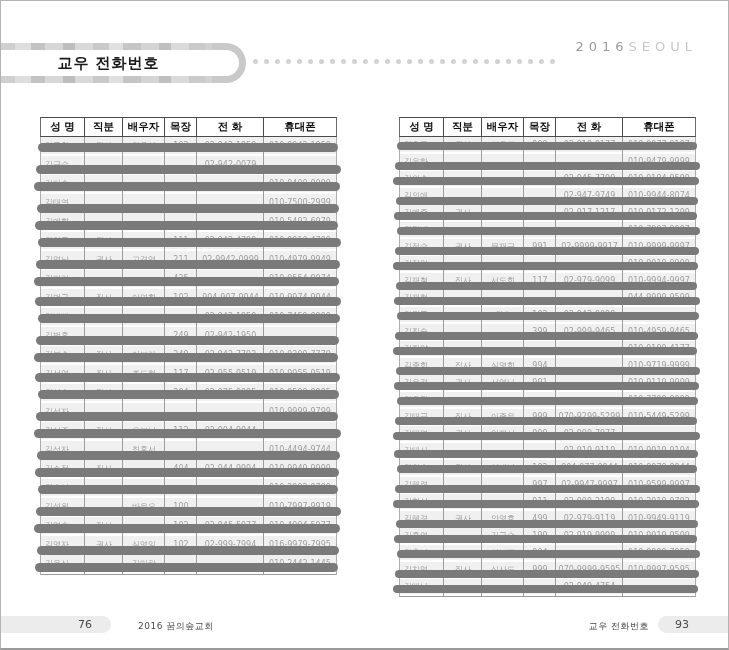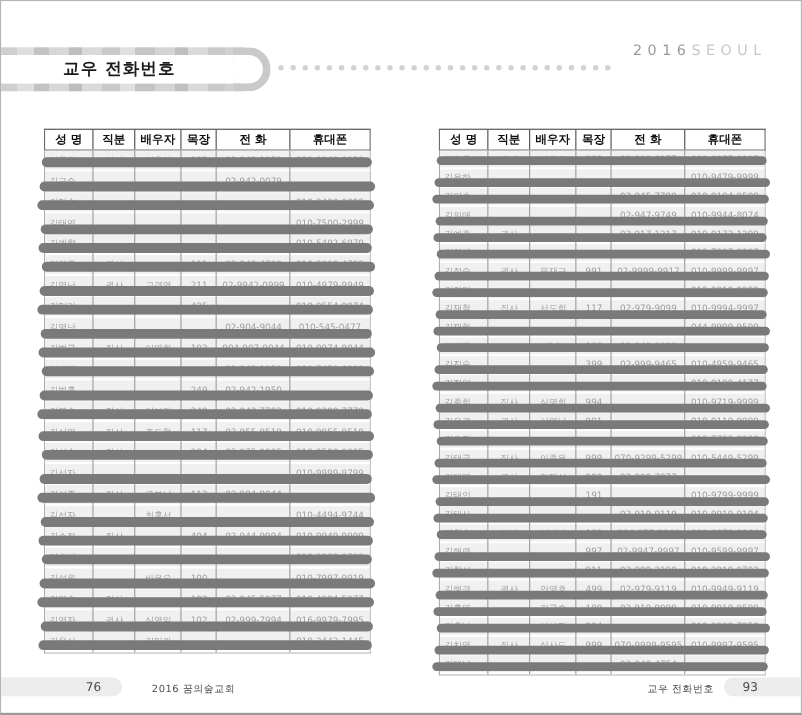--- a/index.html
+++ b/index.html
@@ -207,29 +207,20 @@
         <div class="trow" style="height: 19px;">
           <div class="tcell name" style="width: 44px;">김미리</div>
           <div class="tcell" style="width: 38px;"></div>
           <div class="tcell" style="width: 42px;"></div>
           <div class="tcell" style="width: 32px;">425</div>
           <div class="tcell" style="width: 67px;"></div>
           <div class="tcell" style="width: 74px; flex: 1 1 0%;">010-9554-9974</div>
           <div class="redact" style="background: rgb(122, 122, 122); height: 9px; top: 7px; left: -7px; right: -3px;"></div>
         </div>
         <div class="trow" style="height: 19px;">
-          <div class="tcell name" style="width: 44px;">김명난</div>
-          <div class="tcell" style="width: 38px;"></div>
-          <div class="tcell" style="width: 42px;"></div>
-          <div class="tcell" style="width: 32px;"></div>
-          <div class="tcell" style="width: 67px;">02-904-9044</div>
-          <div class="tcell" style="width: 74px; flex: 1 1 0%;">010-545-0477</div>
-          <div class="redact" style="background: rgb(122, 122, 122); height: 9px; top: 10px; left: -4px; right: -2px;"></div>
-        </div>
-        <div class="trow" style="height: 19px;">
           <div class="tcell name" style="width: 44px;">김범규</div>
           <div class="tcell" style="width: 38px;">집사</div>
           <div class="tcell" style="width: 42px;">이연희</div>
           <div class="tcell" style="width: 32px;">102</div>
           <div class="tcell" style="width: 67px;">904-907-9044</div>
           <div class="tcell" style="width: 74px; flex: 1 1 0%;">010-9974-9044</div>
           <div class="redact" style="background: rgb(122, 122, 122); height: 9px; top: 8px; left: -6px; right: -5px;"></div>
         </div>
         <div class="trow" style="height: 19px;">
           <div class="tcell name" style="width: 44px;">김범대</div>
@@ -533,29 +524,20 @@
         <div class="trow" style="height: 17px;">
           <div class="tcell name" style="width: 44px;">김태연</div>
           <div class="tcell" style="width: 38px;">권사</div>
           <div class="tcell" style="width: 42px;">안재시</div>
           <div class="tcell" style="width: 32px;">999</div>
           <div class="tcell" style="width: 67px;">02-999-7977</div>
           <div class="tcell" style="width: 74px; flex: 1 1 0%;"></div>
           <div class="redact" style="background: rgb(122, 122, 122); height: 8px; top: 6px; left: -7px; right: -5px;"></div>
         </div>
         <div class="trow" style="height: 17px;">
-          <div class="tcell name" style="width: 44px;">김태인</div>
-          <div class="tcell" style="width: 38px;"></div>
-          <div class="tcell" style="width: 42px;"></div>
-          <div class="tcell" style="width: 32px;">191</div>
-          <div class="tcell" style="width: 67px;"></div>
-          <div class="tcell" style="width: 74px; flex: 1 1 0%;">010-9799-9999</div>
-          <div class="redact" style="background: rgb(122, 122, 122); height: 8px; top: 9px; left: -4px; right: -4px;"></div>
-        </div>
-        <div class="trow" style="height: 17px;">
           <div class="tcell name" style="width: 44px;">김태사</div>
           <div class="tcell" style="width: 38px;"></div>
           <div class="tcell" style="width: 42px;"></div>
           <div class="tcell" style="width: 32px;"></div>
           <div class="tcell" style="width: 67px;">02-919-9119</div>
           <div class="tcell" style="width: 74px; flex: 1 1 0%;">010-9919-9194</div>
           <div class="redact" style="background: rgb(122, 122, 122); height: 8px; top: 7px; left: -6px; right: -3px;"></div>
         </div>
         <div class="trow" style="height: 17px;">
           <div class="tcell name" style="width: 44px;">김학순</div>

